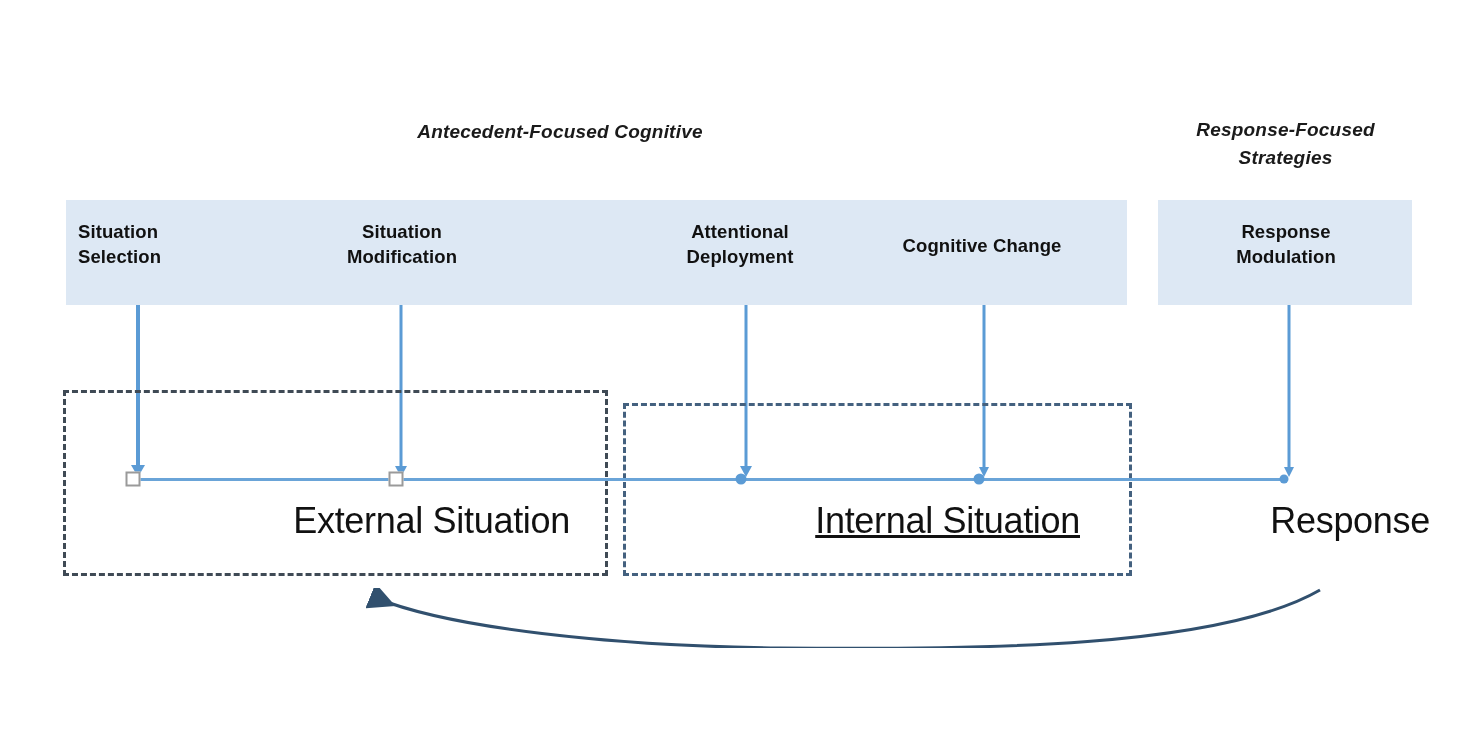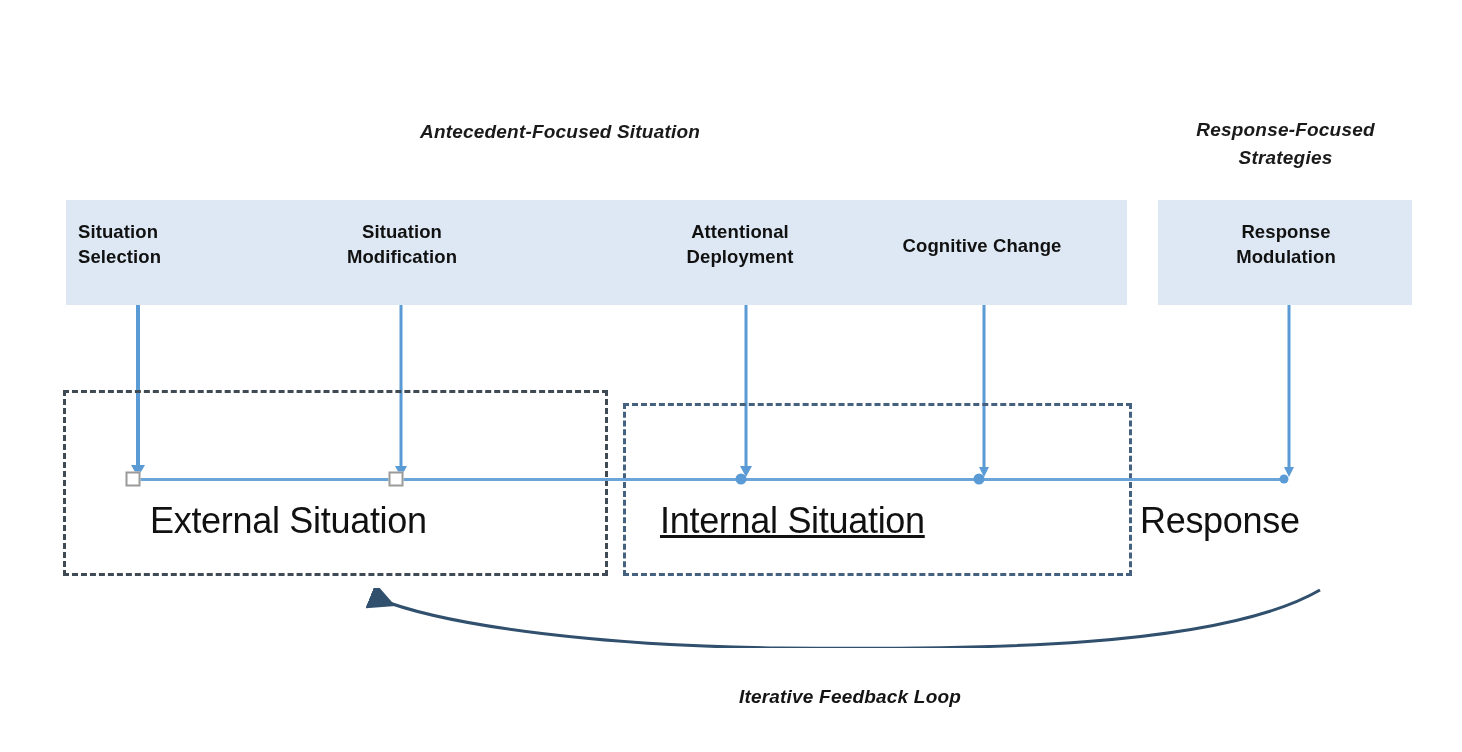--- a/index.html
+++ b/index.html
@@ -113,21 +113,21 @@
     width: 509px;
     height: 173px;
     border: 3px dashed #44617f;
   }
 
   
   .region-caption {
     position: absolute;
     font-size: 36px;
     color: #111111;
-    text-align: left;
+    text-align: right;
     font-weight: 400;
     letter-spacing: -0.3px;
   }
   #caption-external { left: 150px;  top: 500px; width: 420px; }
   #caption-internal { left: 660px;  top: 500px; width: 420px; text-decoration: underline; }
   #caption-response { left: 1140px; top: 500px; width: 290px; }
 
   
   #timeline {
     position: absolute;
@@ -181,21 +181,21 @@
     font-size: 19px;
     color: #141414;
     letter-spacing: 0.2px;
   }
 </style>
 </head>
 <body>
 
 <div id="canvas">
 
-  <div class="section-title" id="title-antecedent">Antecedent-Focused Situation</div>
+  <div class="section-title" id="title-antecedent">Antecedent-Focused Cognitive</div>
 
   <div class="section-title" id="title-response">Response-Focused Strategies</div>
 
   <div class="band" id="band-antecedent"></div>
   <div class="band" id="band-response"></div>
 
   <div class="strategy-label" id="label-situation-selection">Situation<br>Selection</div>
 
   <div class="strategy-label" id="label-situation-modification">Situation<br>Modification</div>
 
@@ -249,15 +249,14 @@
 
   <svg id="feedback-arc" viewBox="0 0 970 60" preserveAspectRatio="none">
     <defs>
       <marker id="fb-head" markerWidth="9" markerHeight="9" refX="7" refY="4.5" orient="auto" markerUnits="strokeWidth">
         <path d="M9,0 L9,9 L0,4.5 z" fill="#31506e"></path>
       </marker>
     </defs>
     <path d="M 960 2 C 860 60, 620 62, 420 60 C 250 58, 90 40, 16 10" fill="none" stroke="#31506e" stroke-width="3" marker-end="url(#fb-head)"></path>
   </svg>
 
-  <div id="feedback-label">Iterative Feedback Loop</div>
 
 </div>
 
 </body></html>

